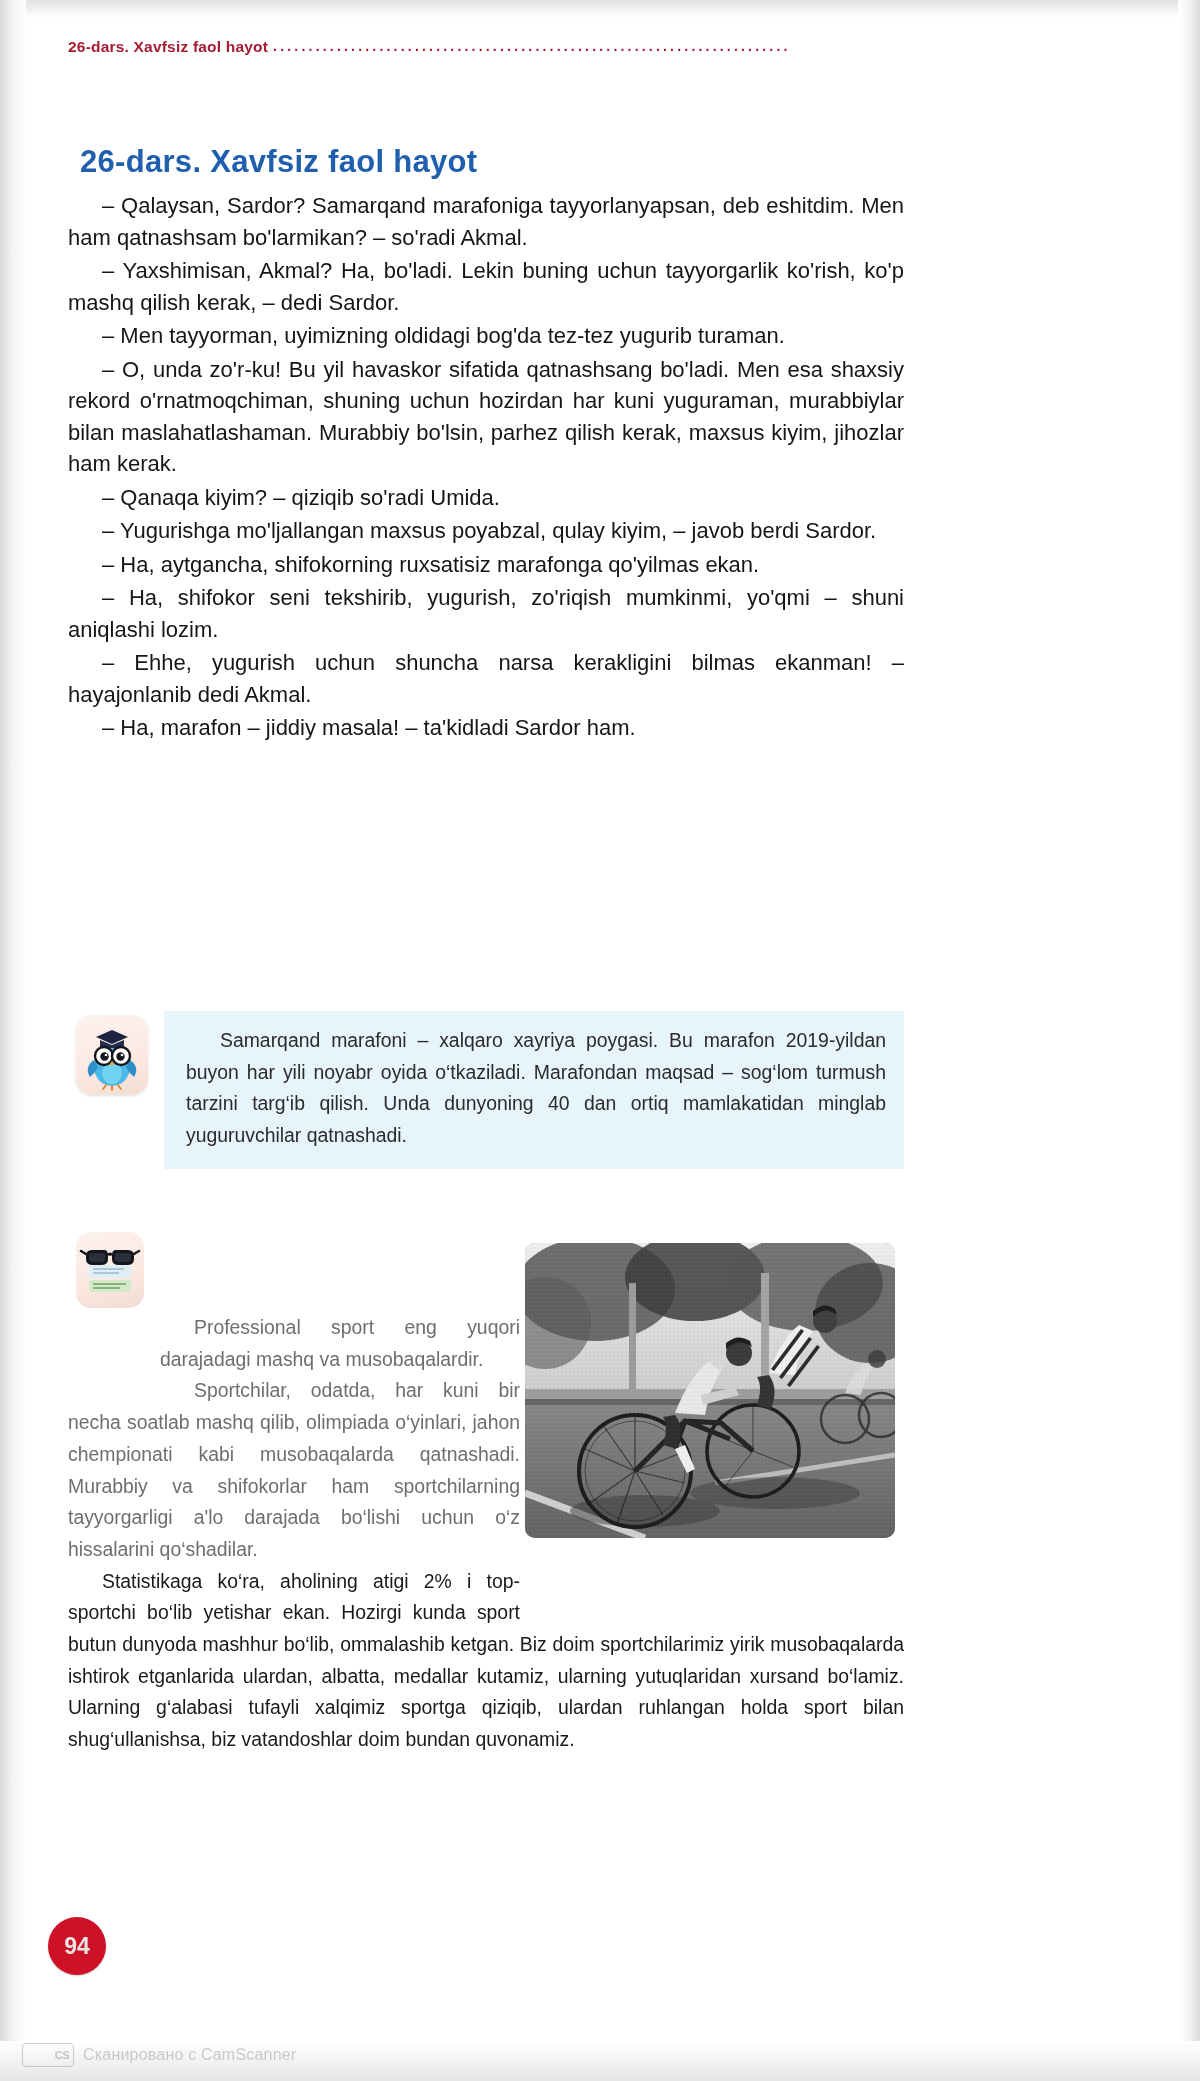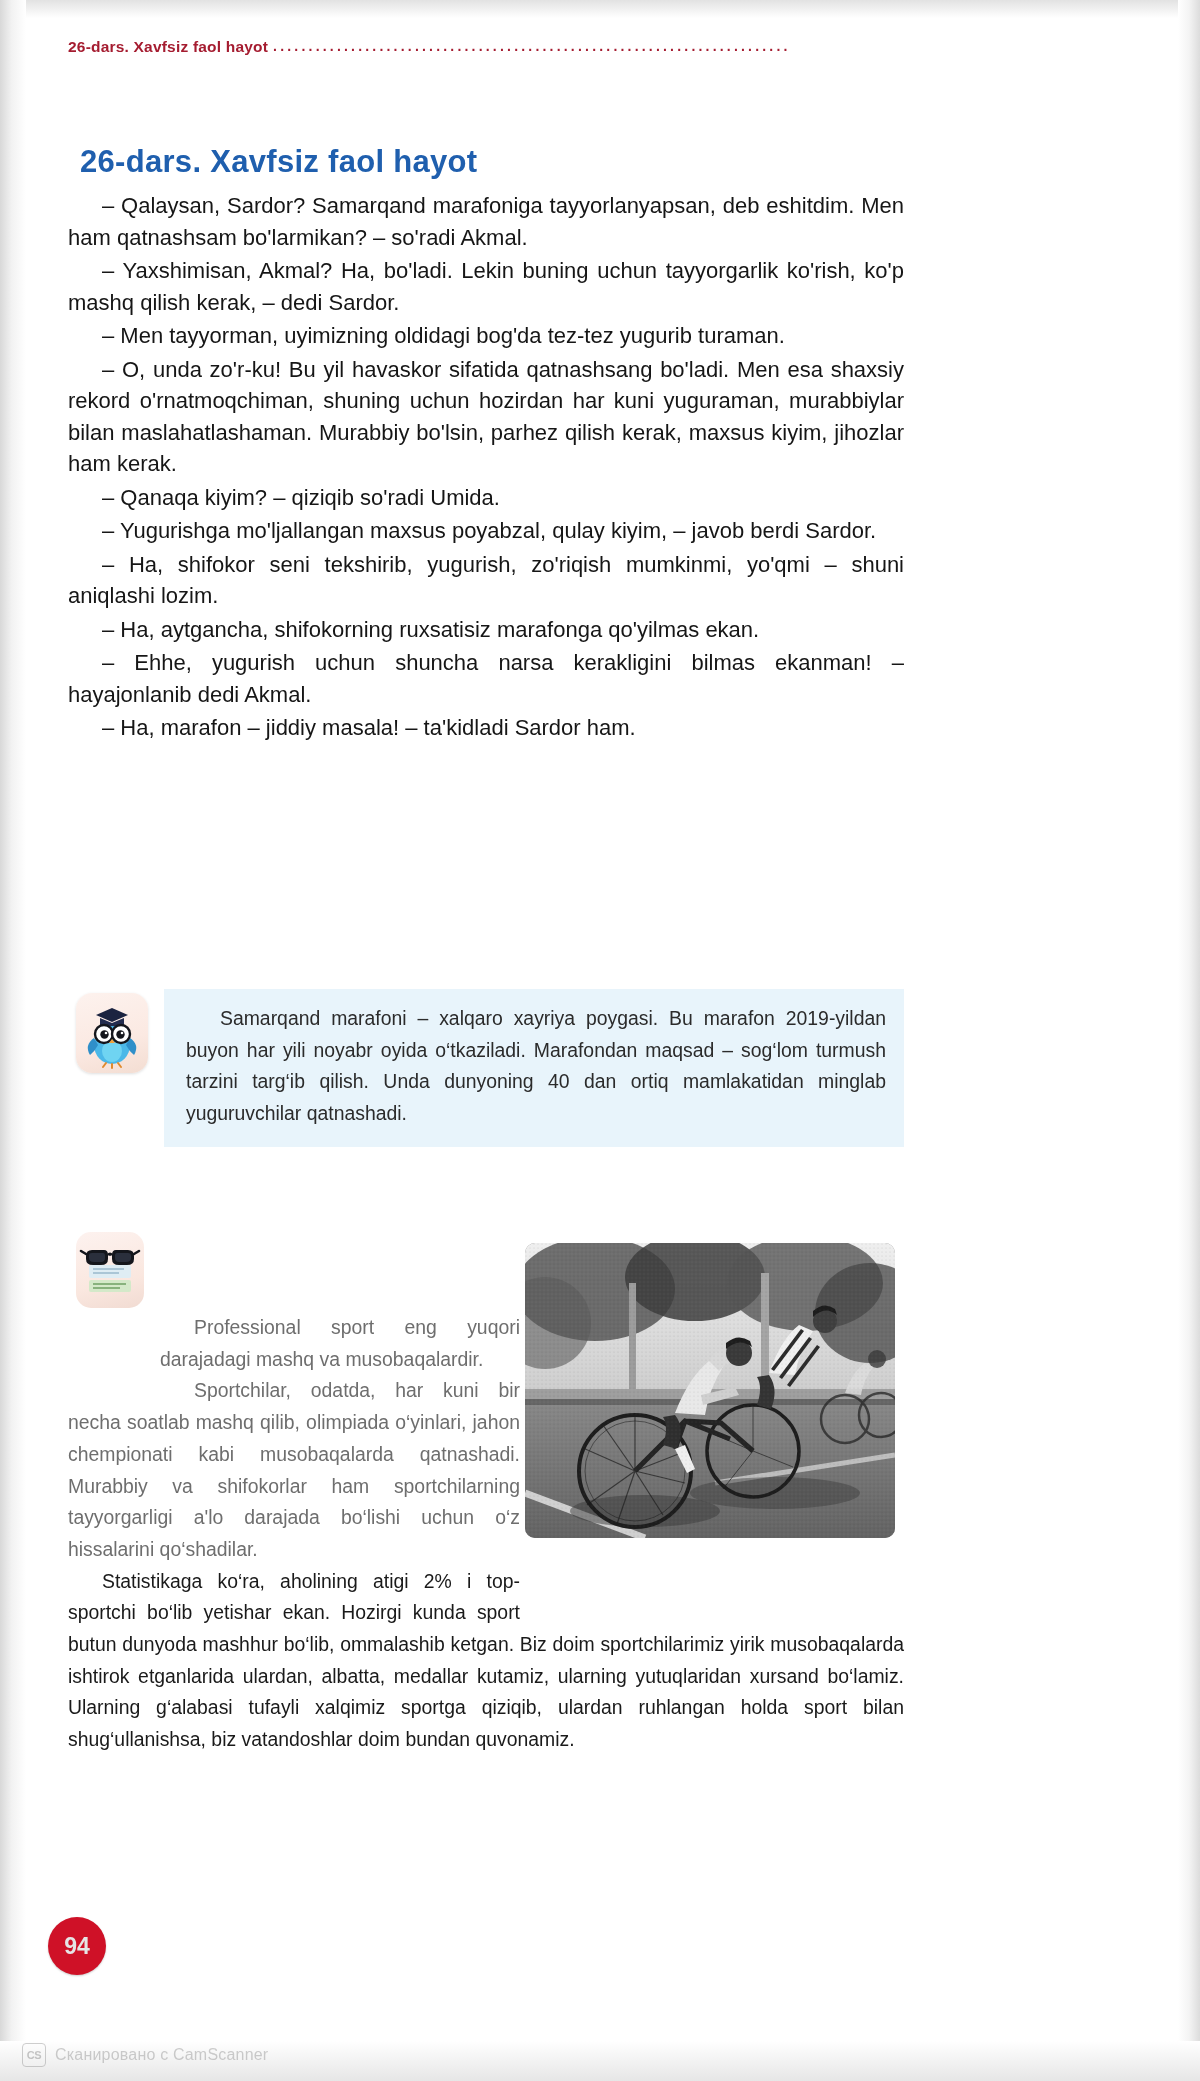--- a/index.html
+++ b/index.html
@@ -97,21 +97,21 @@
   }
   .dialogue p {
     margin: 0 0 2px 0;
     text-indent: 34px;
   }
 
   
   .infobox {
     position: absolute;
     left: 68px;
-    top: 989px;
+    top: 1011px;
     width: 836px;
     height: 160px;
   }
   .infobox-bg {
     position: absolute;
     left: 96px;
     top: 0;
     width: 740px;
     height: 158px;
     background: #e8f4fb;
@@ -225,20 +225,21 @@
     height: 22px;
     border: 1.6px solid #8d8d8d;
     border-radius: 4px;
     color: #7c7c7c;
     font-size: 11px;
     font-weight: bold;
     display: flex;
     align-items: center;
     justify-content: center;
     letter-spacing: -0.5px;
+    padding-left: 28px;
   }
   .cs-text {
     margin-left: 9px;
     font-size: 16px;
     color: #8a8a8a;
     letter-spacing: 0.2px;
   }
 </style>
 </head>
 <body>
@@ -258,22 +259,22 @@
 
     <h1 class="lesson-title">26-dars. Xavfsiz faol hayot</h1>
 
     <div class="dialogue">
       <p>– Qalaysan, Sardor? Samarqand marafoniga tayyorlanyapsan, deb eshitdim. Men ham qatnashsam bo'larmikan? – so'radi Akmal.</p>
       <p>– Yaxshimisan, Akmal? Ha, bo'ladi. Lekin buning uchun tayyorgarlik ko'rish, ko'p mashq qilish kerak, – dedi Sardor.</p>
       <p>– Men tayyorman, uyimizning oldidagi bog'da tez-tez yugurib turaman.</p>
       <p>– O, unda zo'r-ku! Bu yil havaskor sifatida qatnashsang bo'ladi. Men esa shaxsiy rekord o'rnatmoqchiman, shuning uchun hozirdan har kuni yuguraman, murabbiylar bilan maslahatlashaman. Murabbiy bo'lsin, parhez qilish kerak, maxsus kiyim, jihozlar ham kerak.</p>
       <p>– Qanaqa kiyim?  – qiziqib so'radi Umida.</p>
       <p>– Yugurishga mo'ljallangan maxsus poyabzal, qulay kiyim, – javob berdi Sardor.</p>
+      <p>– Ha, aytgancha, shifokorning ruxsatisiz marafonga qo'yilmas ekan.</p>
       <p>– Ha, shifokor seni tekshirib, yugurish, zo'riqish mumkinmi, yo'qmi – shuni aniqlashi lozim.</p>
-      <p>– Ha, aytgancha, shifokorning ruxsatisiz marafonga qo'yilmas ekan.</p>
       <p>– Ehhe, yugurish uchun shuncha narsa kerakligini bilmas ekanman! – hayajonlanib dedi Akmal.</p>
       <p>– Ha, marafon – jiddiy masala! – ta'kidladi Sardor ham.</p>
     </div>
 
     <div class="infobox">
       <div class="infobox-bg"></div>
       <div class="owl-badge">
         <svg viewBox="0 0 72 80" width="72" height="80" aria-hidden="true">
 
           <path d="M20 22 L36 15 L52 22 L36 29 Z" fill="#1b2340"></path>

